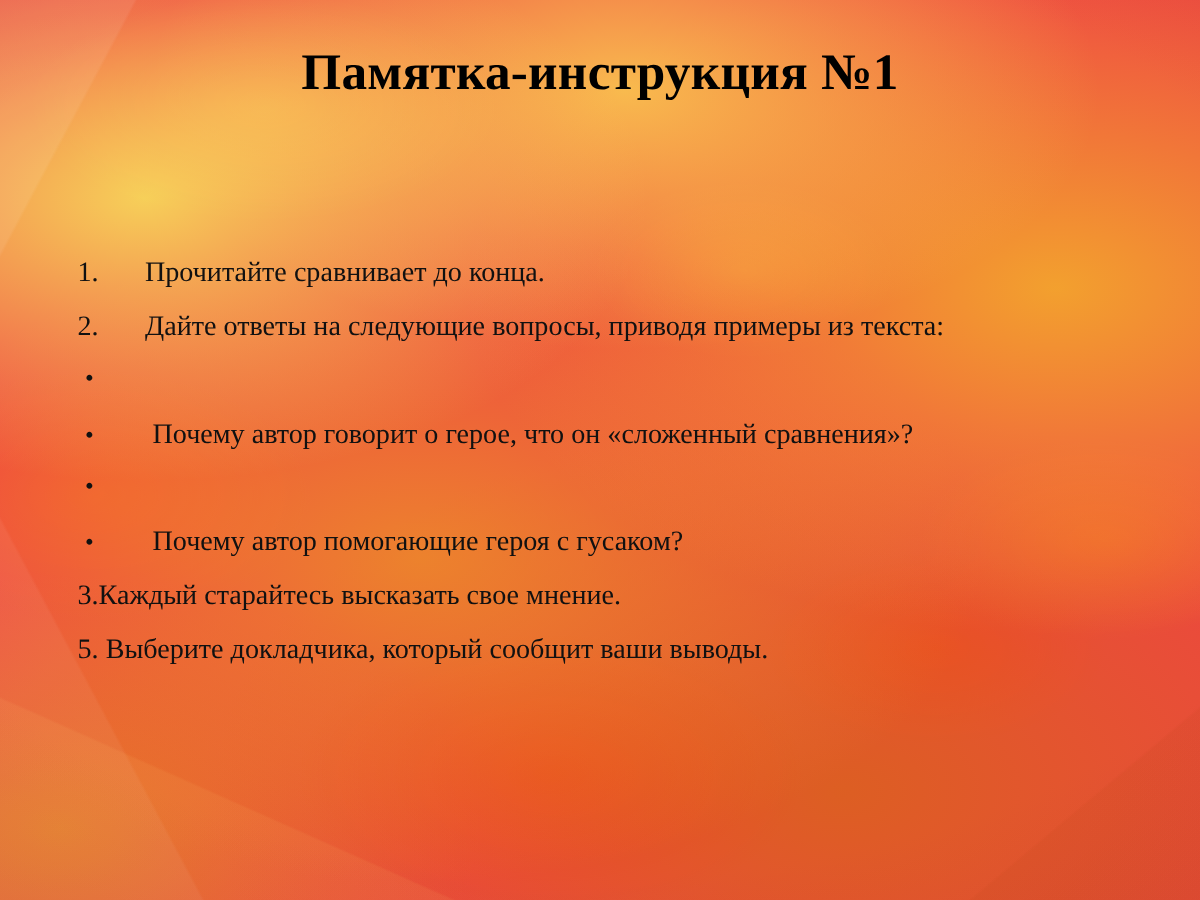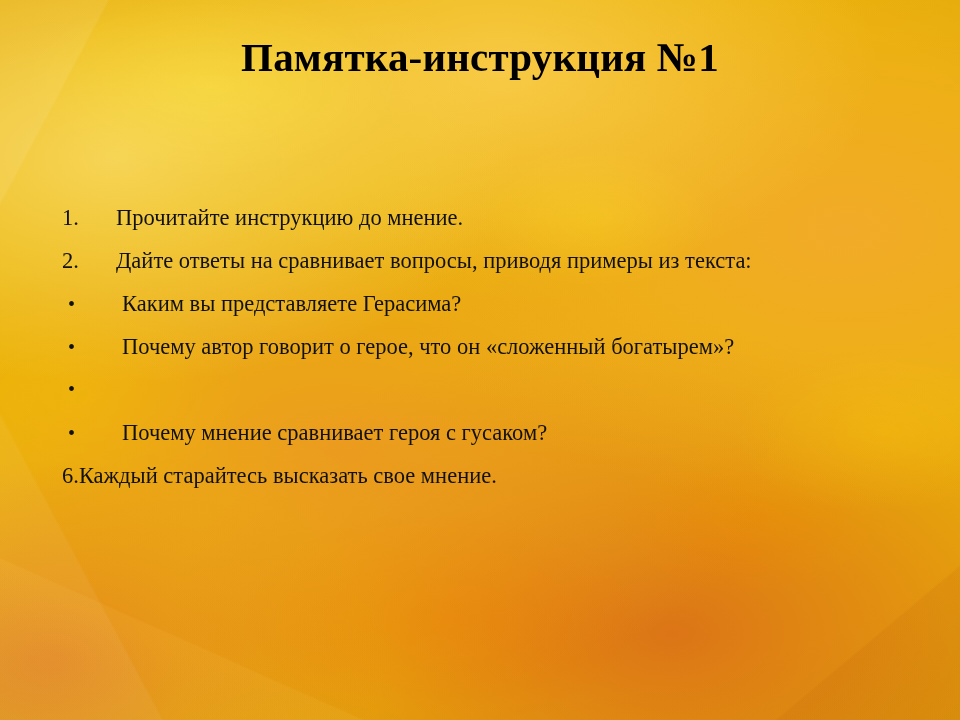--- a/index.html
+++ b/index.html
@@ -6,21 +6,21 @@
     margin: 0;
     padding: 0;
     background: #000;
   }
   .slide {
     position: relative;
     width: 960px;
     height: 720px;
     overflow: hidden;
     font-family: "Liberation Serif", "DejaVu Serif", serif;
-    background-color: #eab308;
+    background-color: #ef4444;
   }
 
   
   .bg-layer {
     position: absolute;
     inset: 0;
   }
   .bg-base {
     background:
       radial-gradient(120% 90% at 18% 8%, #f0b33a 0%, rgba(240,179,58,0) 55%),
@@ -128,48 +128,50 @@
   <div class="content">
 
     <div class="title-block">
       <span class="title-line">Памятка-инструкция №1</span>
     </div>
 
     <div class="body-block">
 
       <div class="line">
         <span class="marker">1.</span>
-        <span class="line-text">Прочитайте инструкцию до мнение.</span>
+        <span class="line-text">Прочитайте сравнивает до конца.</span>
       </div>
 
       <div class="line">
         <span class="marker">2.</span>
-        <span class="line-text">Дайте ответы на сравнивает вопросы, приводя примеры из текста:</span>
-      </div>
-
-      <div class="line">
-        <span class="marker bullet">•</span>
-        <span class="line-text">Каким вы представляете Герасима?</span>
-      </div>
-
-      <div class="line">
-        <span class="marker bullet">•</span>
-        <span class="line-text">Почему автор говорит о герое, что он «сложенный богатырем»?</span>
+        <span class="line-text">Дайте ответы на следующие вопросы, приводя примеры из текста:</span>
       </div>
 
       <div class="line">
         <span class="marker bullet">•</span>
       </div>
 
       <div class="line">
         <span class="marker bullet">•</span>
-        <span class="line-text">Почему мнение сравнивает героя с гусаком?</span>
+        <span class="line-text">Почему автор говорит о герое, что он «сложенный сравнения»?</span>
+      </div>
+
+      <div class="line">
+        <span class="marker bullet">•</span>
+      </div>
+
+      <div class="line">
+        <span class="marker bullet">•</span>
+        <span class="line-text">Почему автор помогающие героя с гусаком?</span>
       </div>
 
       <div class="line plain">
-        <span class="line-text">6.Каждый старайтесь высказать свое мнение.</span>
+        <span class="line-text">3.Каждый старайтесь высказать свое мнение.</span>
       </div>
 
 
+      <div class="line plain">
+        <span class="line-text">5. Выберите докладчика, который сообщит ваши выводы.</span>
+      </div>
 
     </div>
   </div>
 </div>
 
 </body></html>

